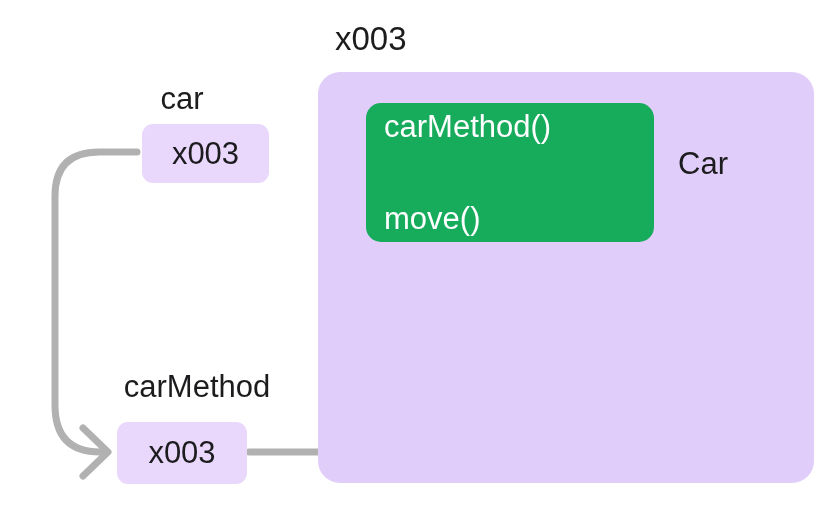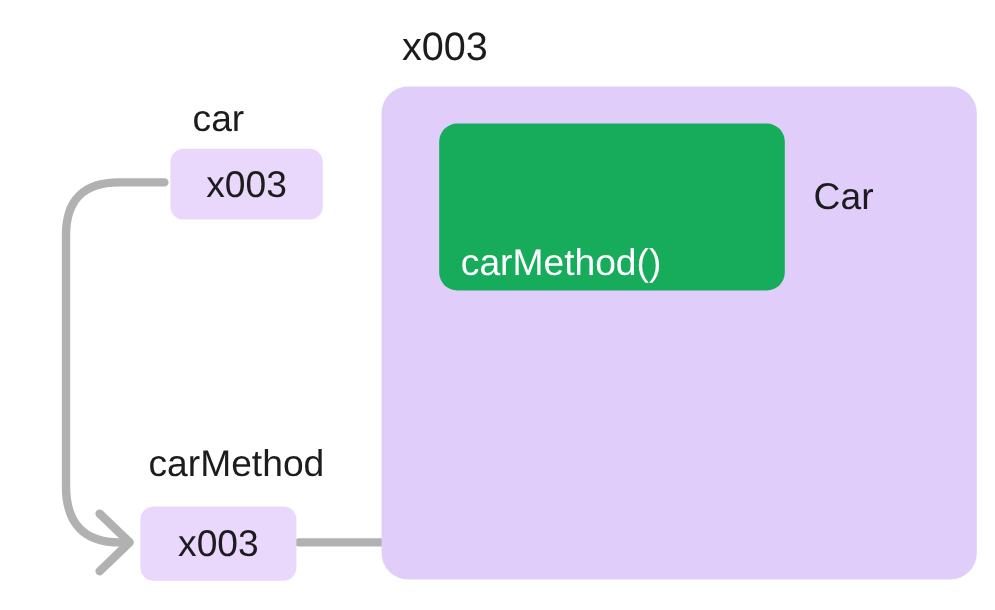--- a/index.html
+++ b/index.html
@@ -63,21 +63,21 @@
   .methods-box {
     position: absolute;
     left: 48px;
     top: 31px;
     width: 288px;
     height: 139px;
     background: #17ab5c;
     border-radius: 15px;
     display: flex;
     flex-direction: column;
-    justify-content: flex-end;
+    justify-content: space-between;
     padding-left: 18px;
     box-sizing: border-box;
   }
   .method-line {
     font-size: 31px;
     line-height: 47px;
     color: #ffffff;
     white-space: nowrap;
   }
   .class-label {
@@ -120,17 +120,18 @@
 
   <div class="var-box box-errorcar">
     <span>x003</span>
   </div>
 
   <div class="heap-address">x003</div>
 
   <div class="heap-box">
     <div class="methods-box">
       <div class="method-line">carMethod()</div>
+      <div class="method-line">move()</div>
     </div>
     <div class="class-label">Car</div>
   </div>
 
 </div>
 
 </body></html>

